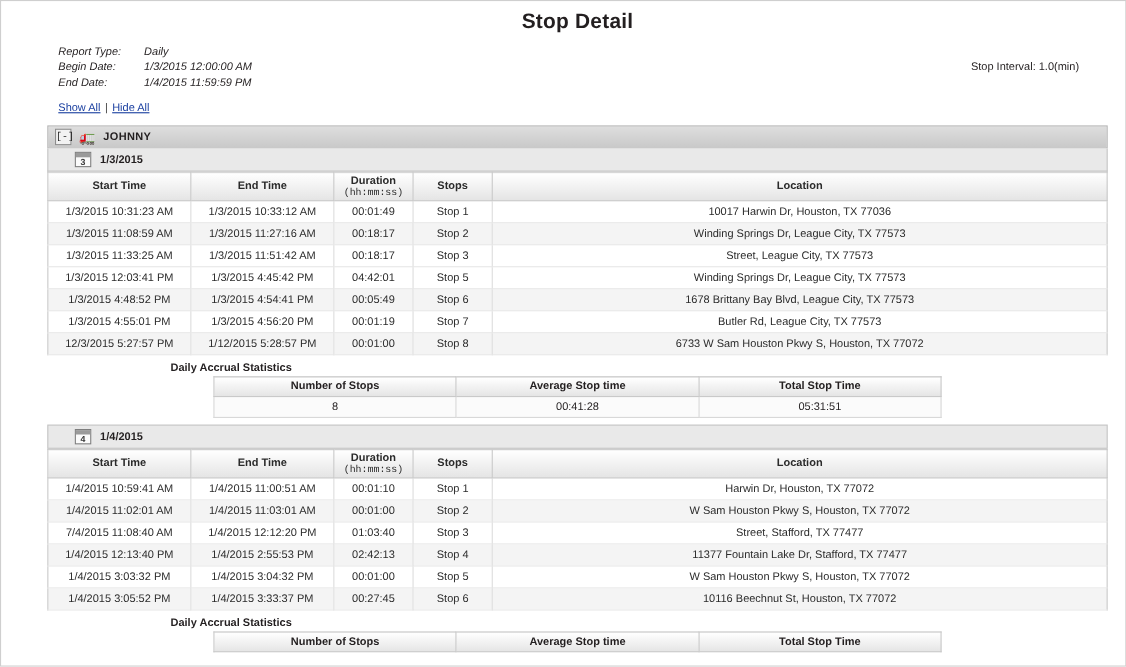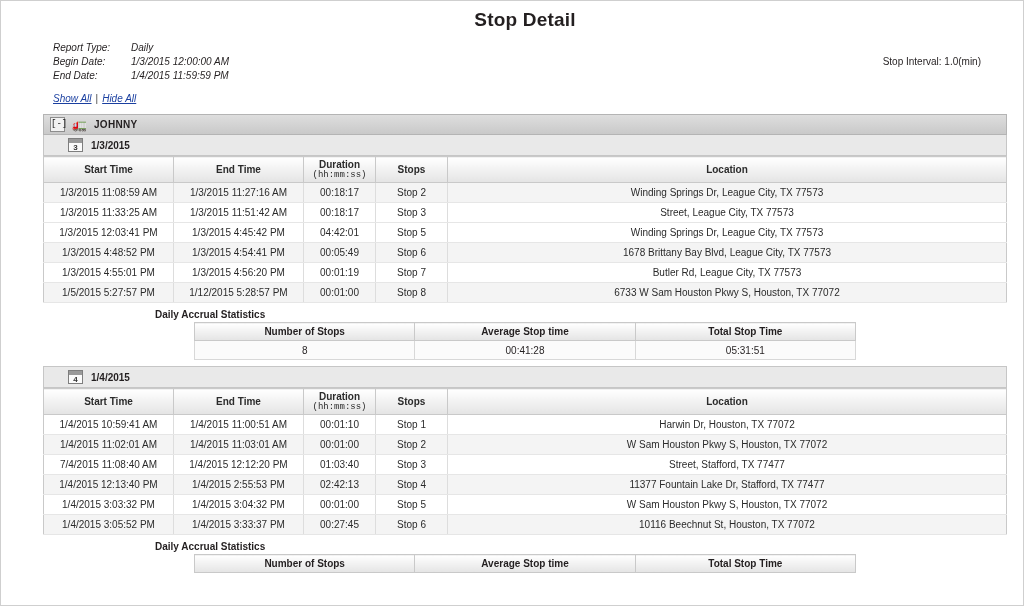--- a/index.html
+++ b/index.html
@@ -59,21 +59,20 @@
   }
   .links {
     margin-top: 10px;
     margin-left: 26px;
     font-size: 10px;
   }
   .links a {
     color: #1a3fa0;
     text-decoration: underline;
     cursor: pointer;
-    font-style: italic;
   }
   .links .sep {
     color: #444;
     padding: 0 4px;
   }
 
   .content {
     margin: 10px 16px 0 16px;
   }
 
@@ -266,20 +265,27 @@
       <thead>
         <tr>
           <th>Start Time</th>
           <th>End Time</th>
           <th><span>Duration</span><span class="sub">(hh:mm:ss)</span></th>
           <th>Stops</th>
           <th>Location</th>
         </tr>
       </thead>
       <tbody>
+        <tr>
+          <td>1/3/2015 10:31:23 AM</td>
+          <td>1/3/2015 10:33:12 AM</td>
+          <td>00:01:49</td>
+          <td>Stop 1</td>
+          <td>10017 Harwin Dr, Houston, TX 77036</td>
+        </tr>
         <tr class="alt">
           <td>1/3/2015 11:08:59 AM</td>
           <td>1/3/2015 11:27:16 AM</td>
           <td>00:18:17</td>
           <td>Stop 2</td>
           <td>Winding Springs Dr, League City, TX 77573</td>
         </tr>
         <tr>
           <td>1/3/2015 11:33:25 AM</td>
           <td>1/3/2015 11:51:42 AM</td>
@@ -302,21 +308,21 @@
           <td>1678 Brittany Bay Blvd, League City, TX 77573</td>
         </tr>
         <tr>
           <td>1/3/2015 4:55:01 PM</td>
           <td>1/3/2015 4:56:20 PM</td>
           <td>00:01:19</td>
           <td>Stop 7</td>
           <td>Butler Rd, League City, TX 77573</td>
         </tr>
         <tr class="alt">
-          <td>1/5/2015 5:27:57 PM</td>
+          <td>12/3/2015 5:27:57 PM</td>
           <td>1/12/2015 5:28:57 PM</td>
           <td>00:01:00</td>
           <td>Stop 8</td>
           <td>6733 W Sam Houston Pkwy S, Houston, TX 77072</td>
         </tr>
       </tbody>
     </table>
 
     <div class="stats-title">Daily Accrual Statistics</div>
     <div class="stats-wrap">

